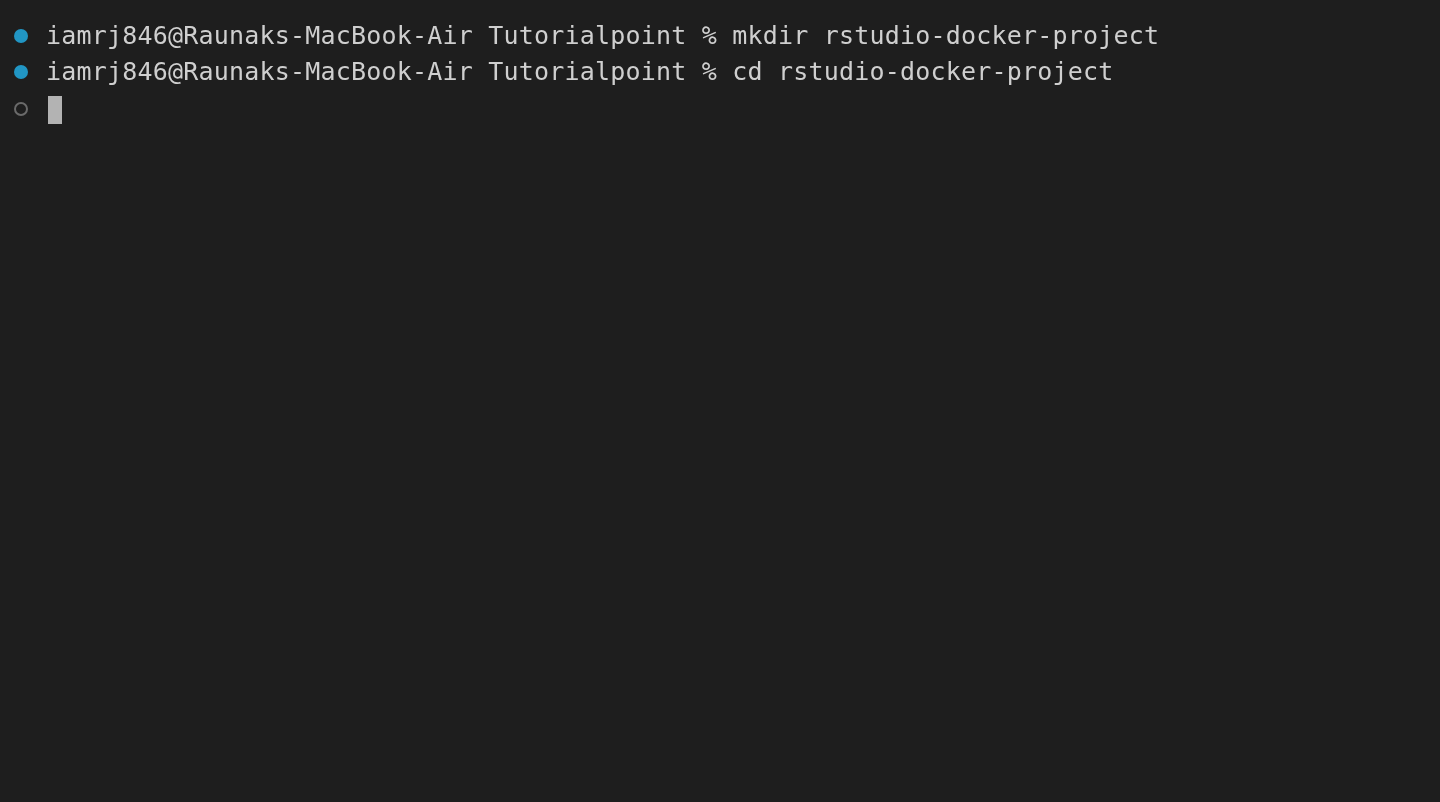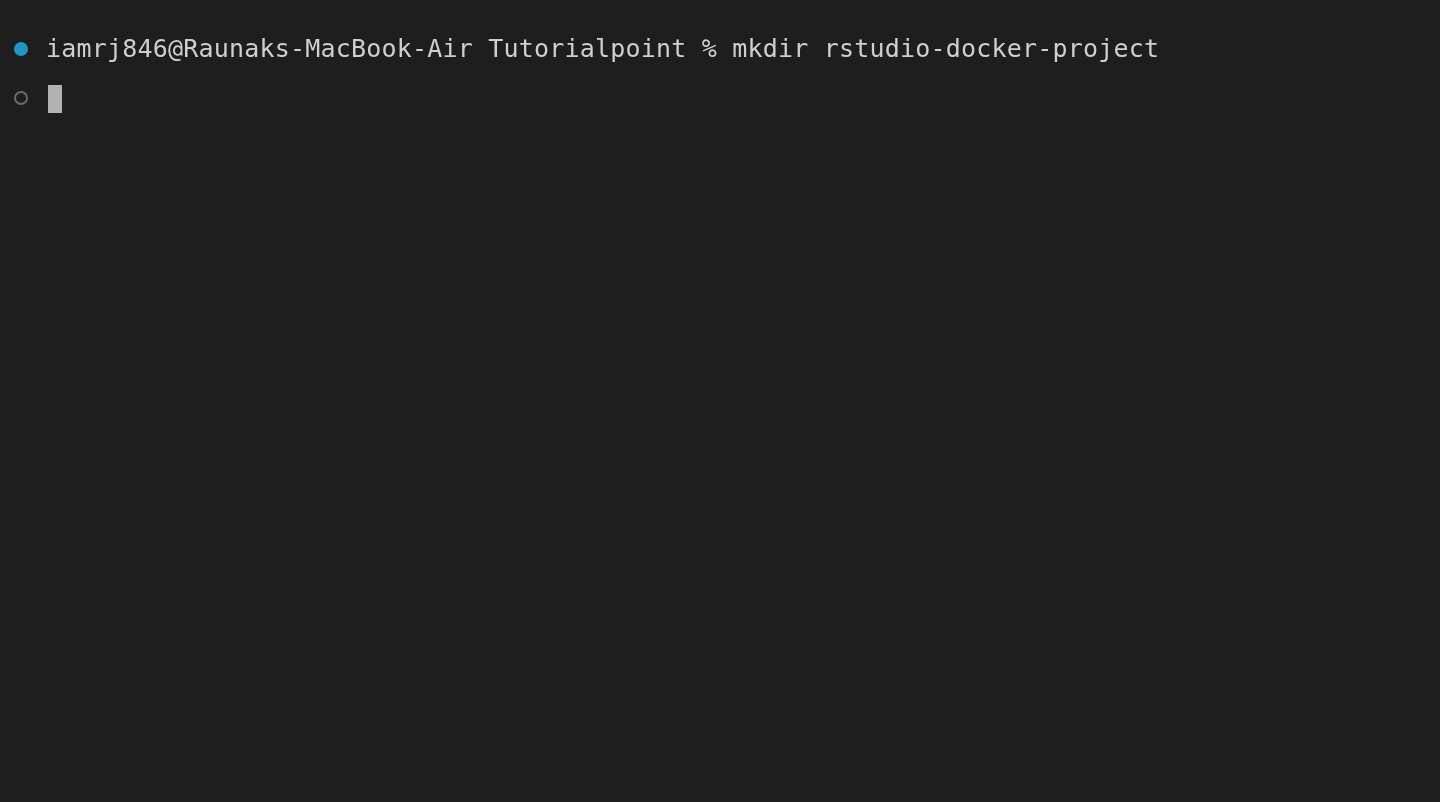--- a/index.html
+++ b/index.html
@@ -15,21 +15,20 @@
       font-size: 25px;
       color: #d4d4d4;
       padding: 18px 14px;
       overflow: hidden;
     }
     .line {
       display: flex;
       align-items: center;
       line-height: 1.45;
       white-space: pre;
-      margin-top: 13px;
     }
     .bullet {
       width: 14px;
       height: 14px;
       border-radius: 50%;
       margin-right: 18px;
       flex-shrink: 0;
     }
     .bullet.filled {
       background-color: #2196c4;
@@ -53,16 +52,20 @@
   </style>
 </head>
 <body>
 
 <div>
   <div class="line">
     <span class="bullet filled"></span>
     <span class="prompt-text"><span>iamrj846@Raunaks-MacBook-Air Tutorialpoint % </span><span>mkdir rstudio-docker-project</span></span>
   </div>
   <div class="line">
+    <span class="bullet filled"></span>
+    <span class="prompt-text"><span>iamrj846@Raunaks-MacBook-Air Tutorialpoint % </span><span>cd rstudio-docker-project</span></span>
+  </div>
+  <div class="line">
     <span class="bullet hollow"></span>
     <span class="prompt-text"><span></span><span class="cursor"></span></span>
   </div>
 </div>
 
 </body></html>

